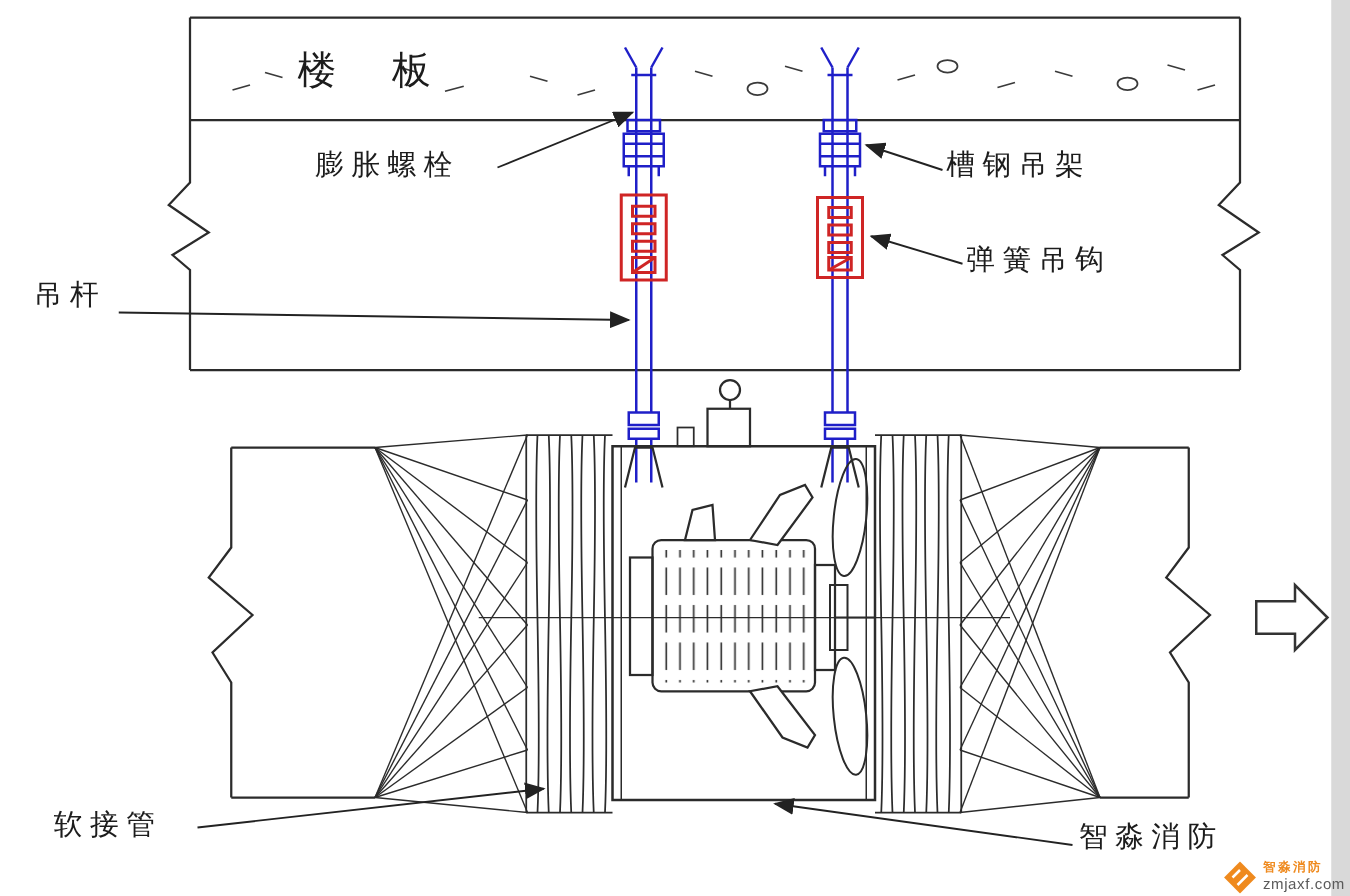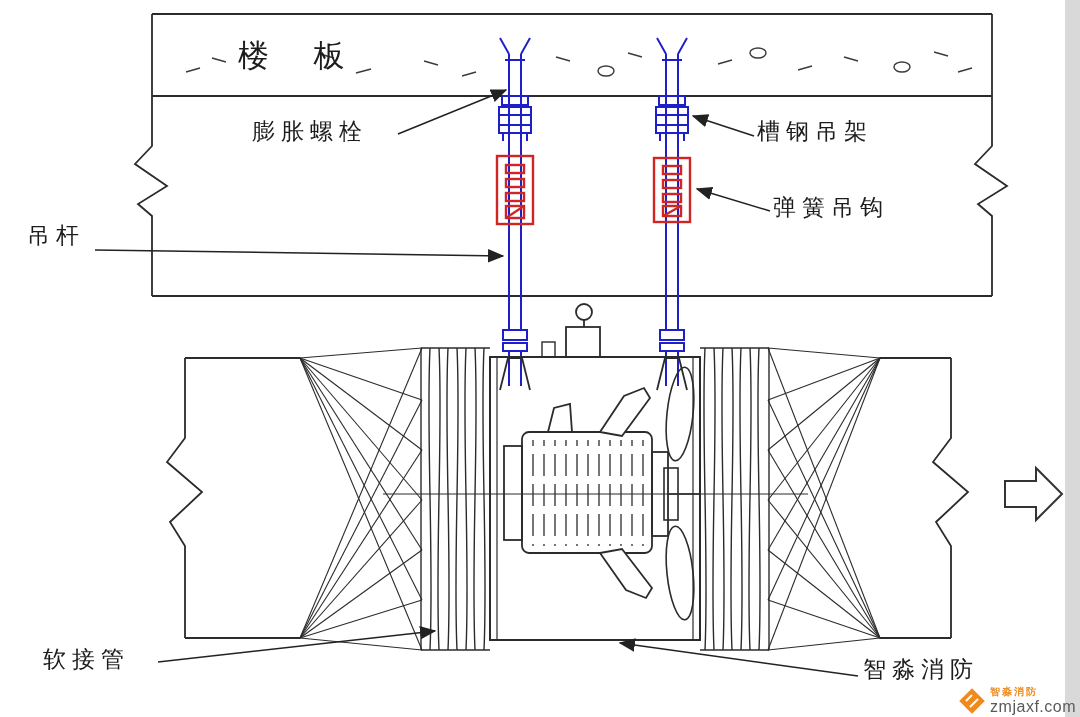--- a/index.html
+++ b/index.html
@@ -13,21 +13,21 @@
     position:absolute;color:#1c1c1c;font-size:23px;letter-spacing:6px;
     white-space:nowrap;font-family:"Liberation Sans", sans-serif;line-height:1;
   }
   .lbl-floor{font-size:31px;letter-spacing:18px;font-weight:500;}
   .wm{
     position:absolute;right:4px;bottom:2px;display:flex;align-items:center;gap:5px;
     z-index:5;background:transparent;
   }
   .wm-texts{display:flex;flex-direction:column;line-height:1.08;}
   .wm-brand{color:#ef8a1e;font-weight:bold;font-size:10px;letter-spacing:2px;}
-  .wm-site{color:#5a5a5a;font-size:16px;letter-spacing:0.5px;}
+  .wm-site{color:#5a5a5a;font-size:12px;letter-spacing:0.5px;}
 </style>
 </head>
 <body>
 
 <div class="stage">
 
   <svg class="drawing" width="1080" height="717" viewBox="0 0 1080 717">
     <defs>
       <marker id="ah" markerWidth="11" markerHeight="9" refX="10" refY="4.5" orient="auto">
         <path d="M0,0 L11,4.5 L0,9 Z" fill="#222"></path>

